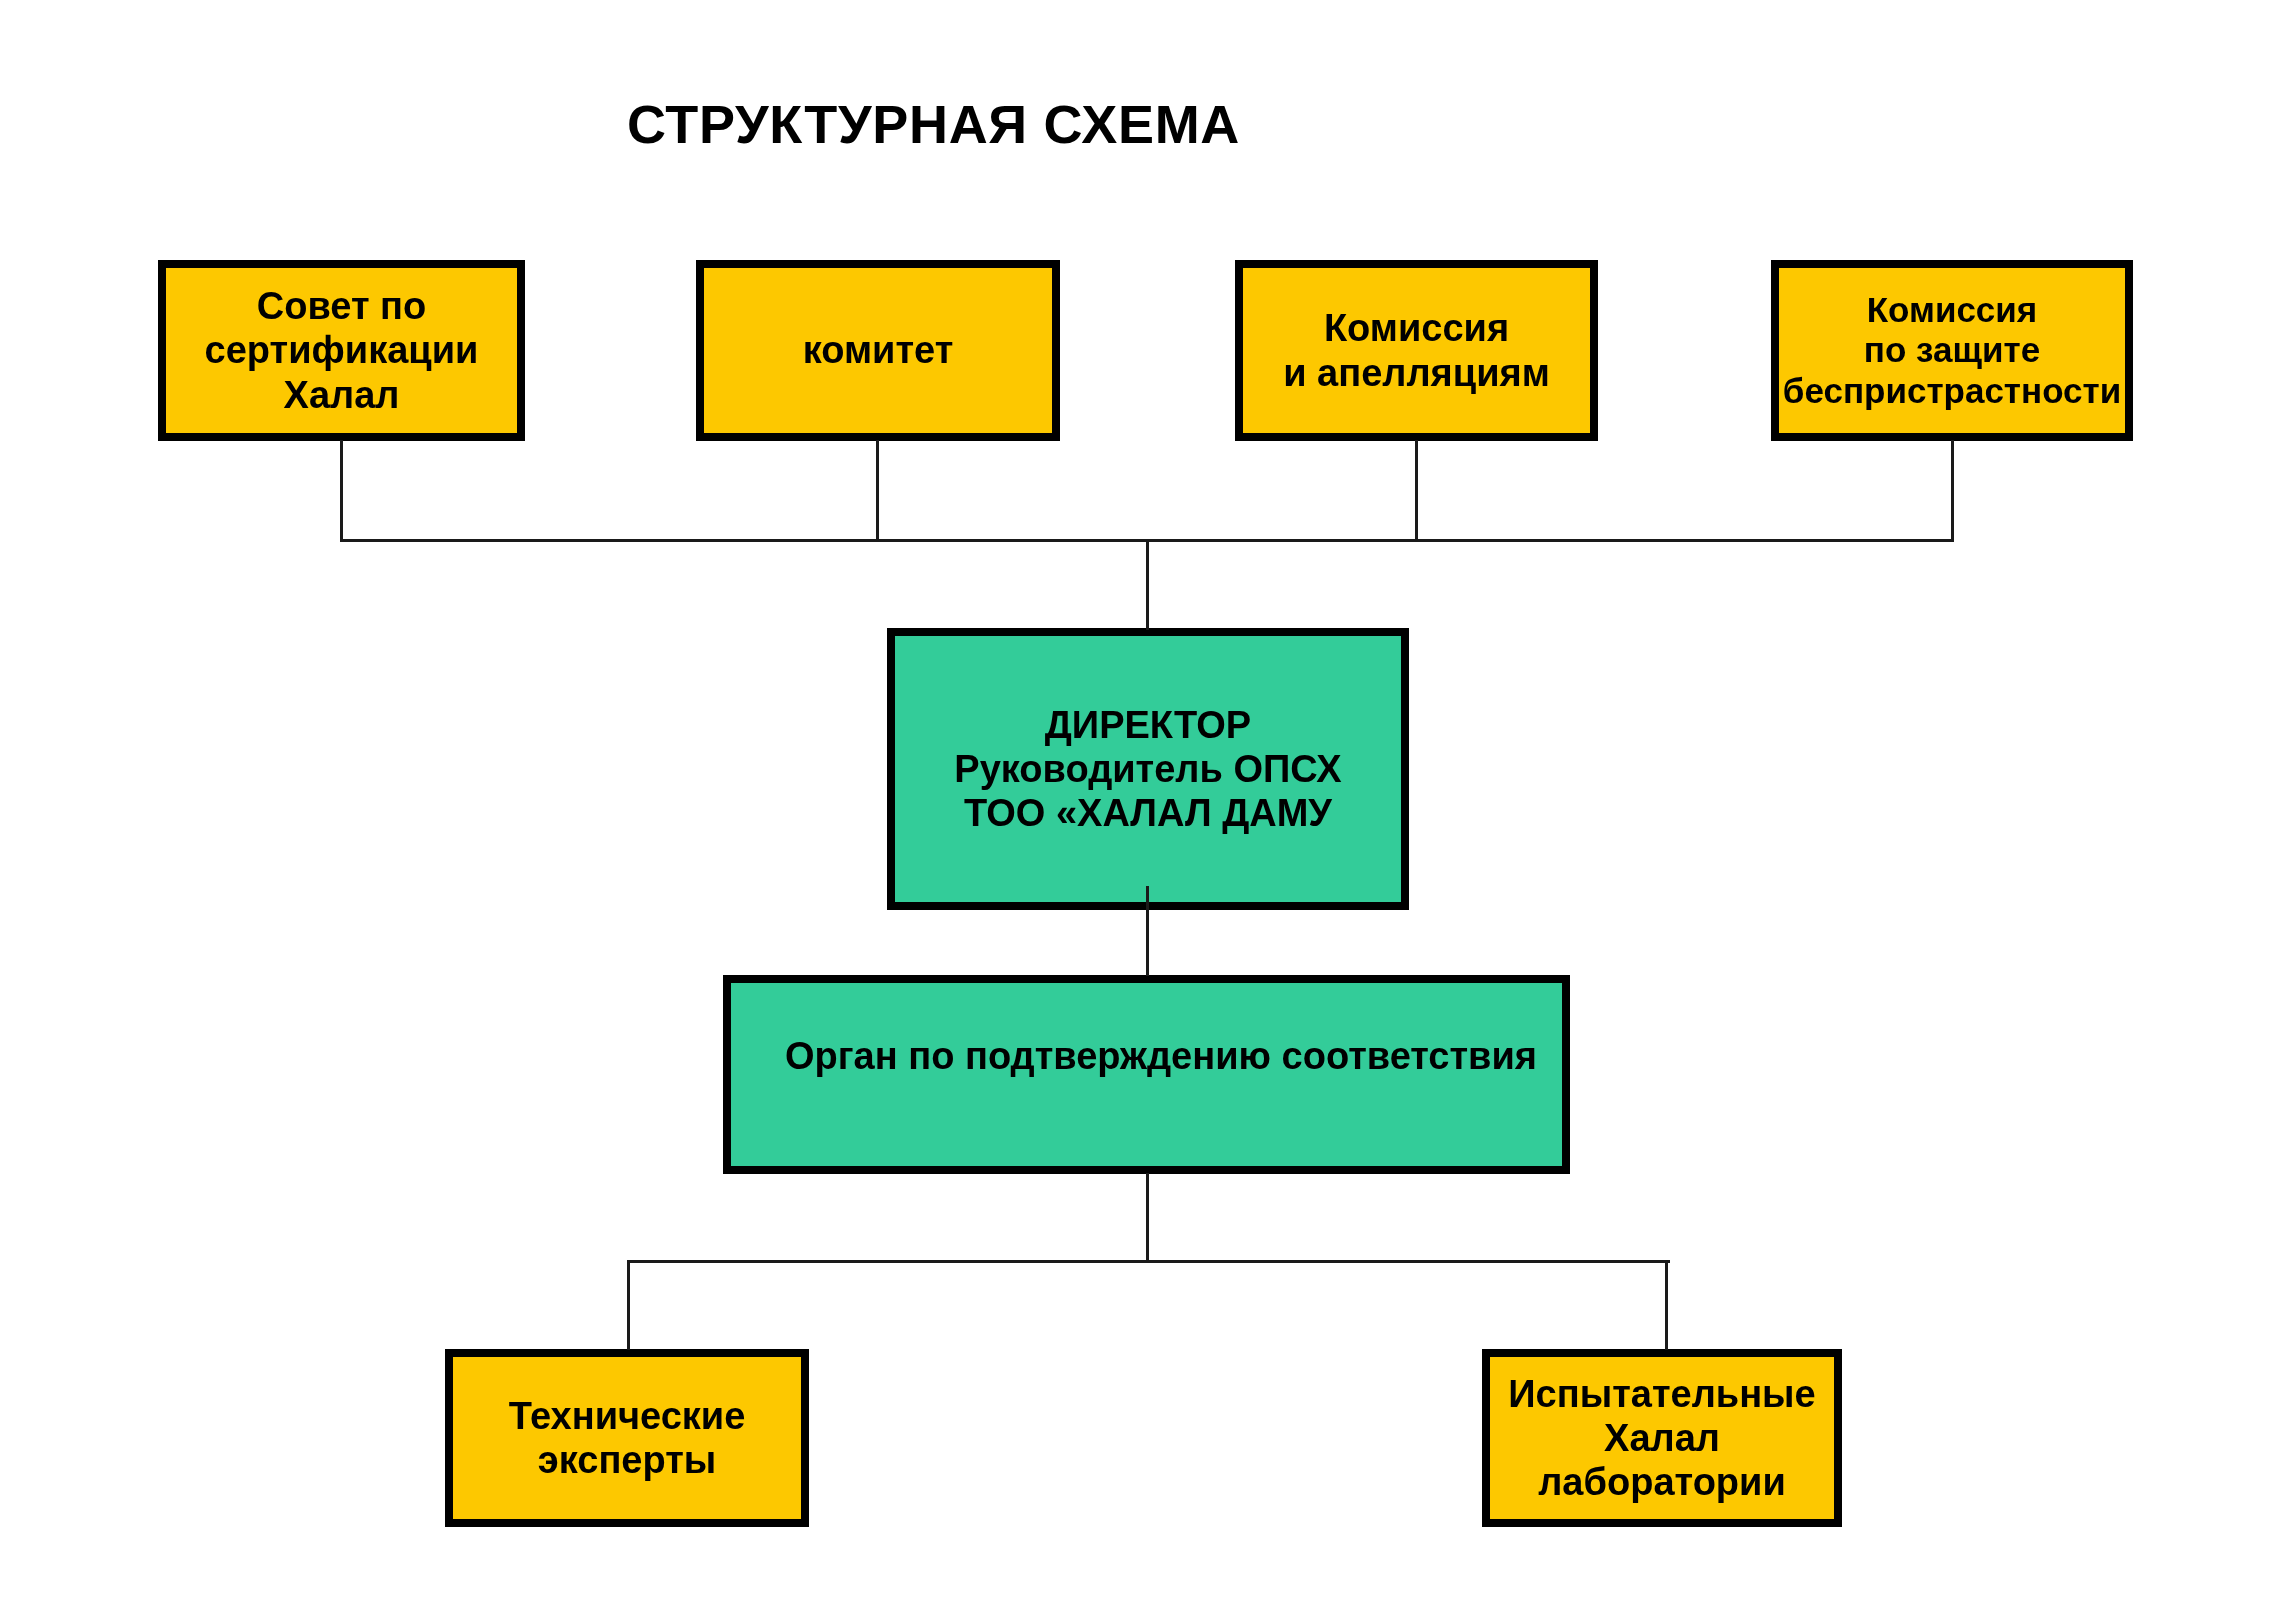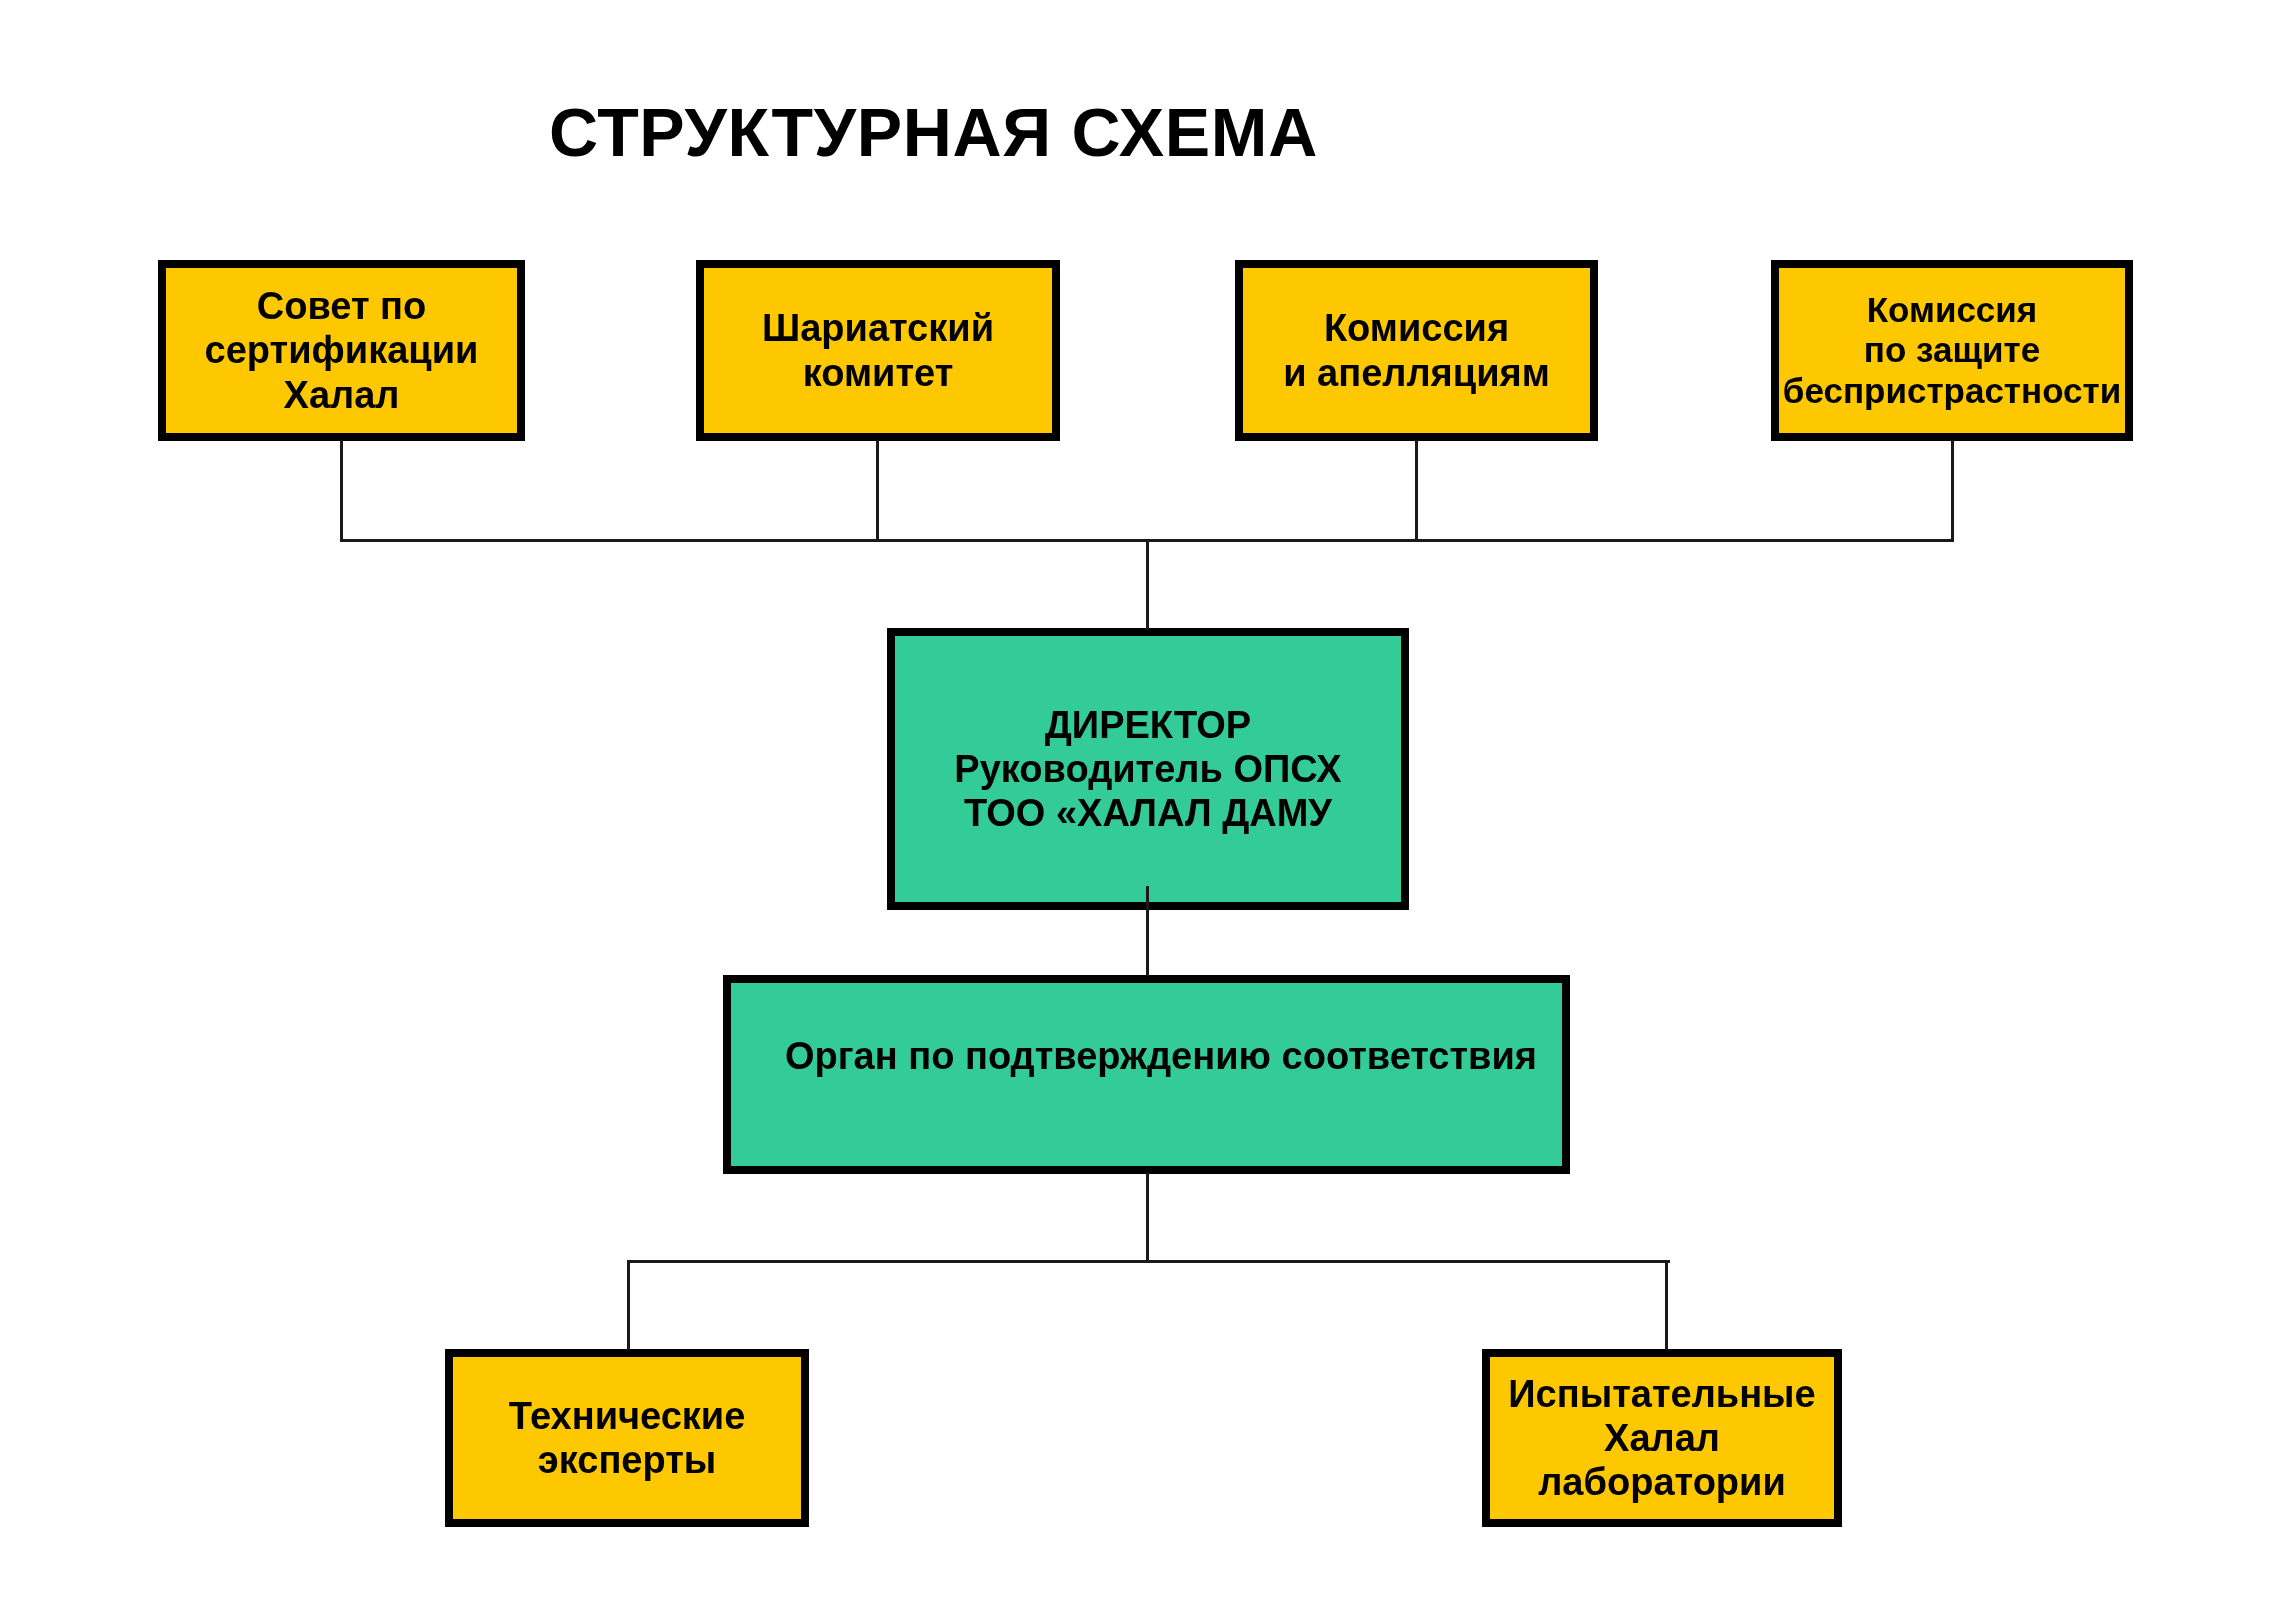--- a/index.html
+++ b/index.html
@@ -13,21 +13,21 @@
     overflow: hidden;
   }
 
   .title {
     position: absolute;
     left: 0;
     top: 93px;
     width: 1867px;
     text-align: center;
     font-weight: bold;
-    font-size: 68px;
+    font-size: 54px;
     letter-spacing: 0.7px;
     white-space: nowrap;
   }
 
   .box {
     position: absolute;
     box-sizing: border-box;
     border: 8.5px solid var(--border, #000000);
     display: flex;
     align-items: center;
@@ -72,21 +72,20 @@
 
 <div class="box yellow b-cert">
   <div class="lines">
       <div>Совет по</div>
       <div>сертификации</div>
       <div>Халал</div>
     </div>
 </div>
 <div class="box yellow b-sharia">
   <div class="lines">
-      <div>Шариатский</div>
       <div>комитет</div>
     </div>
 </div>
 <div class="box yellow b-complaint">
   <div class="lines">
       <div>Комиссия</div>
       <div>и апелляциям</div>
     </div>
 </div>
 <div class="box yellow b-impart">

